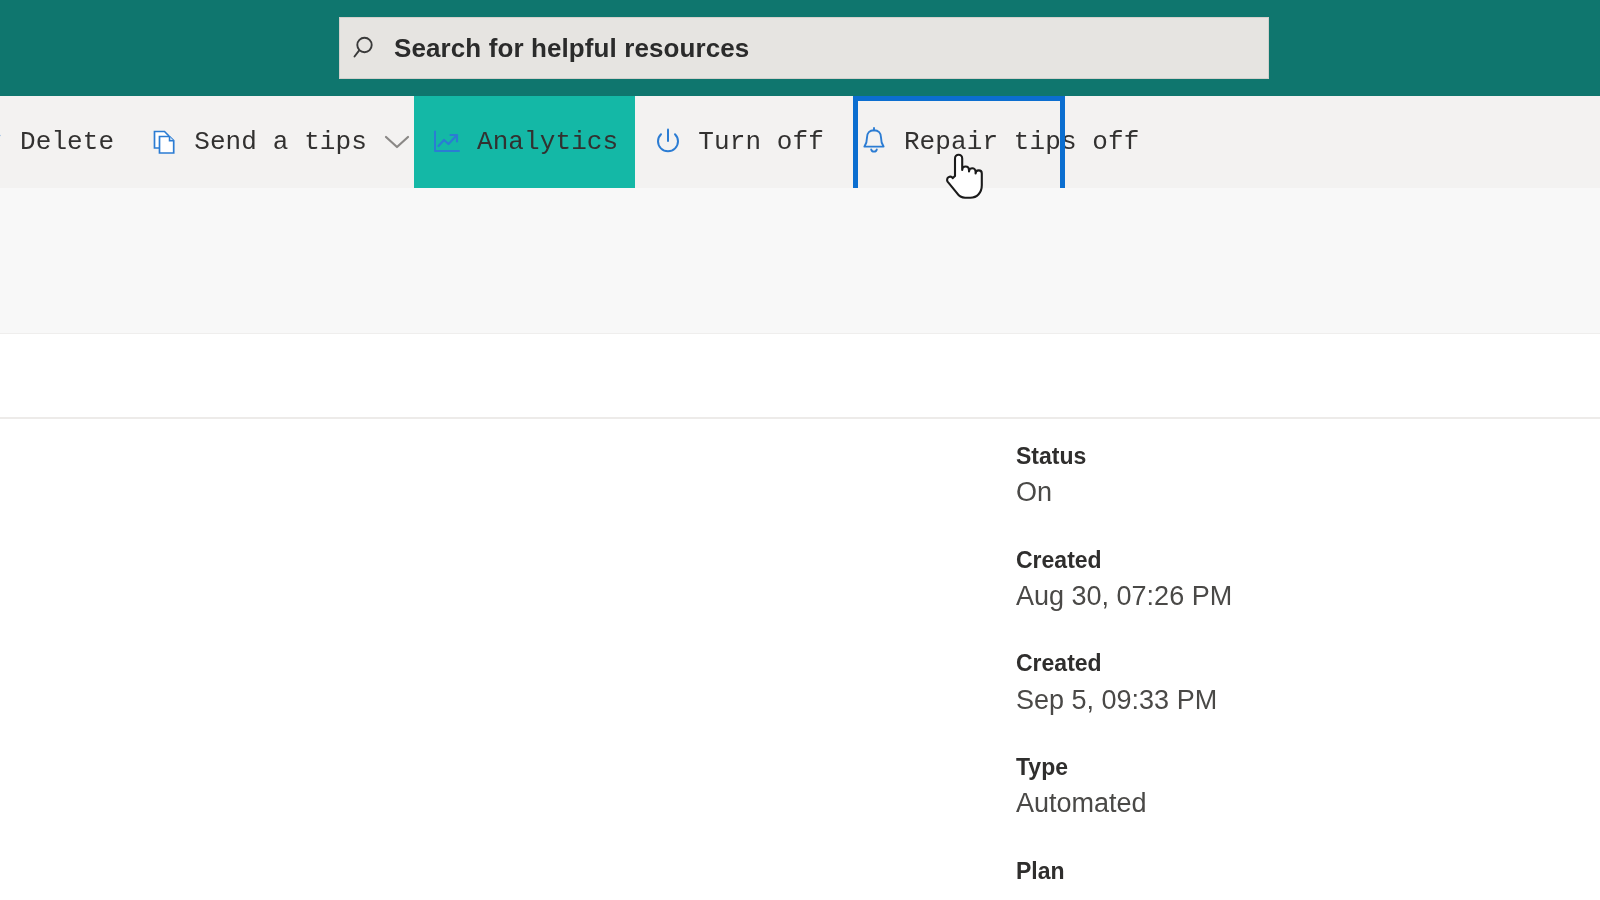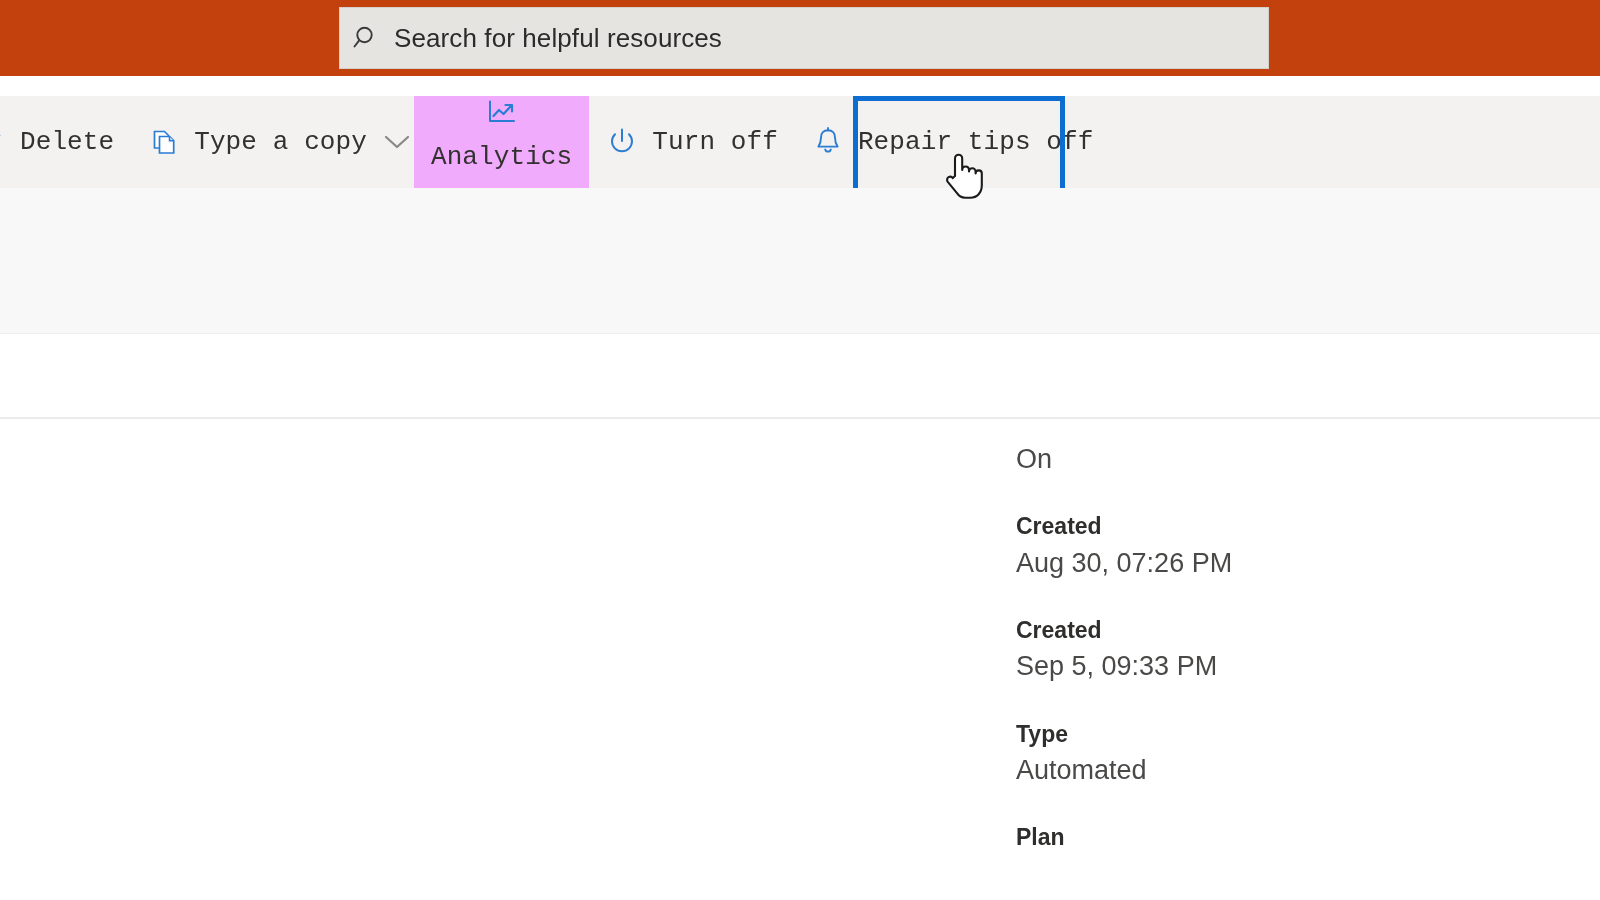--- a/index.html
+++ b/index.html
@@ -17,25 +17,26 @@
     width: 1600px;
     height: 900px;
     overflow: hidden;
   }
 
   
   .topbar {
     position: absolute;
     left: 0; top: 0;
     width: 1600px;
-    height: 76px;
-    background: #c2410c;
+    height: 96px;
+    background: #0f766e;
     display: flex;
     align-items: center;
     justify-content: center;
+    font-weight: bold;
   }
 
   .searchbox {
     width: 930px;
     height: 62px;
     margin-left: 8px;
     background: #e6e4e1;
     border: 1px solid #d3d0cc;
     display: flex;
     align-items: center;
@@ -107,22 +108,21 @@
     width: 34px;
     height: 92px;
     display: flex;
     align-items: center;
     justify-content: center;
     margin-left: -4px;
   }
 
   
   .cmd-item.selected {
-    background: #f0abfc;
-    flex-direction: column;
+    background: #14b8a6;
   }
 
   .hl-ring {
     position: absolute;
     left: 853px;
     top: 96px;
     width: 212px;
     height: 97px;
     border: 5px solid #0b6ed0;
     box-sizing: border-box;
@@ -223,21 +223,21 @@
     </div>
 
     <div class="cmd-item">
       <span class="cmd-ico">
         <svg width="30" height="30" viewBox="0 0 30 30">
           <path d="M5.5 4.5h10l4 4v12.5h-14z" fill="#ffffff" stroke="#2b7cd3" stroke-width="1.7"></path>
           <path d="M10.5 9.5h10l4.2 4.2v12.3h-14.2z" fill="#ffffff" stroke="#2b7cd3" stroke-width="1.7"></path>
           <path d="M20.5 9.5v4.2h4.2" fill="#cfe3f7" stroke="#2b7cd3" stroke-width="1.5"></path>
         </svg>
       </span>
-      <span class="cmd-label">Type a copy</span>
+      <span class="cmd-label">Send a tips</span>
     </div>
 
 
     <div class="chev">
       <svg width="28" height="18" viewBox="0 0 28 18">
         <path d="M3 4 L14 14 L25 4" fill="none" stroke="#8a8886" stroke-width="2.2" stroke-linecap="round" stroke-linejoin="round"></path>
       </svg>
     </div>
 
     <div class="cmd-item selected">
@@ -276,20 +276,21 @@
   <div class="hl-ring"></div>
 
   <div class="title-banner"></div>
 
   <div class="content-strip"></div>
   <div class="divider"></div>
 
   <div class="details">
 
     <div class="detail-block">
+      <div class="detail-label">Status</div>
       <div class="detail-value">On</div>
     </div>
 
     <div class="detail-block">
       <div class="detail-label">Created</div>
       <div class="detail-value">Aug 30, 07:26 PM</div>
     </div>
 
     <div class="detail-block">
       <div class="detail-label">Created</div>

